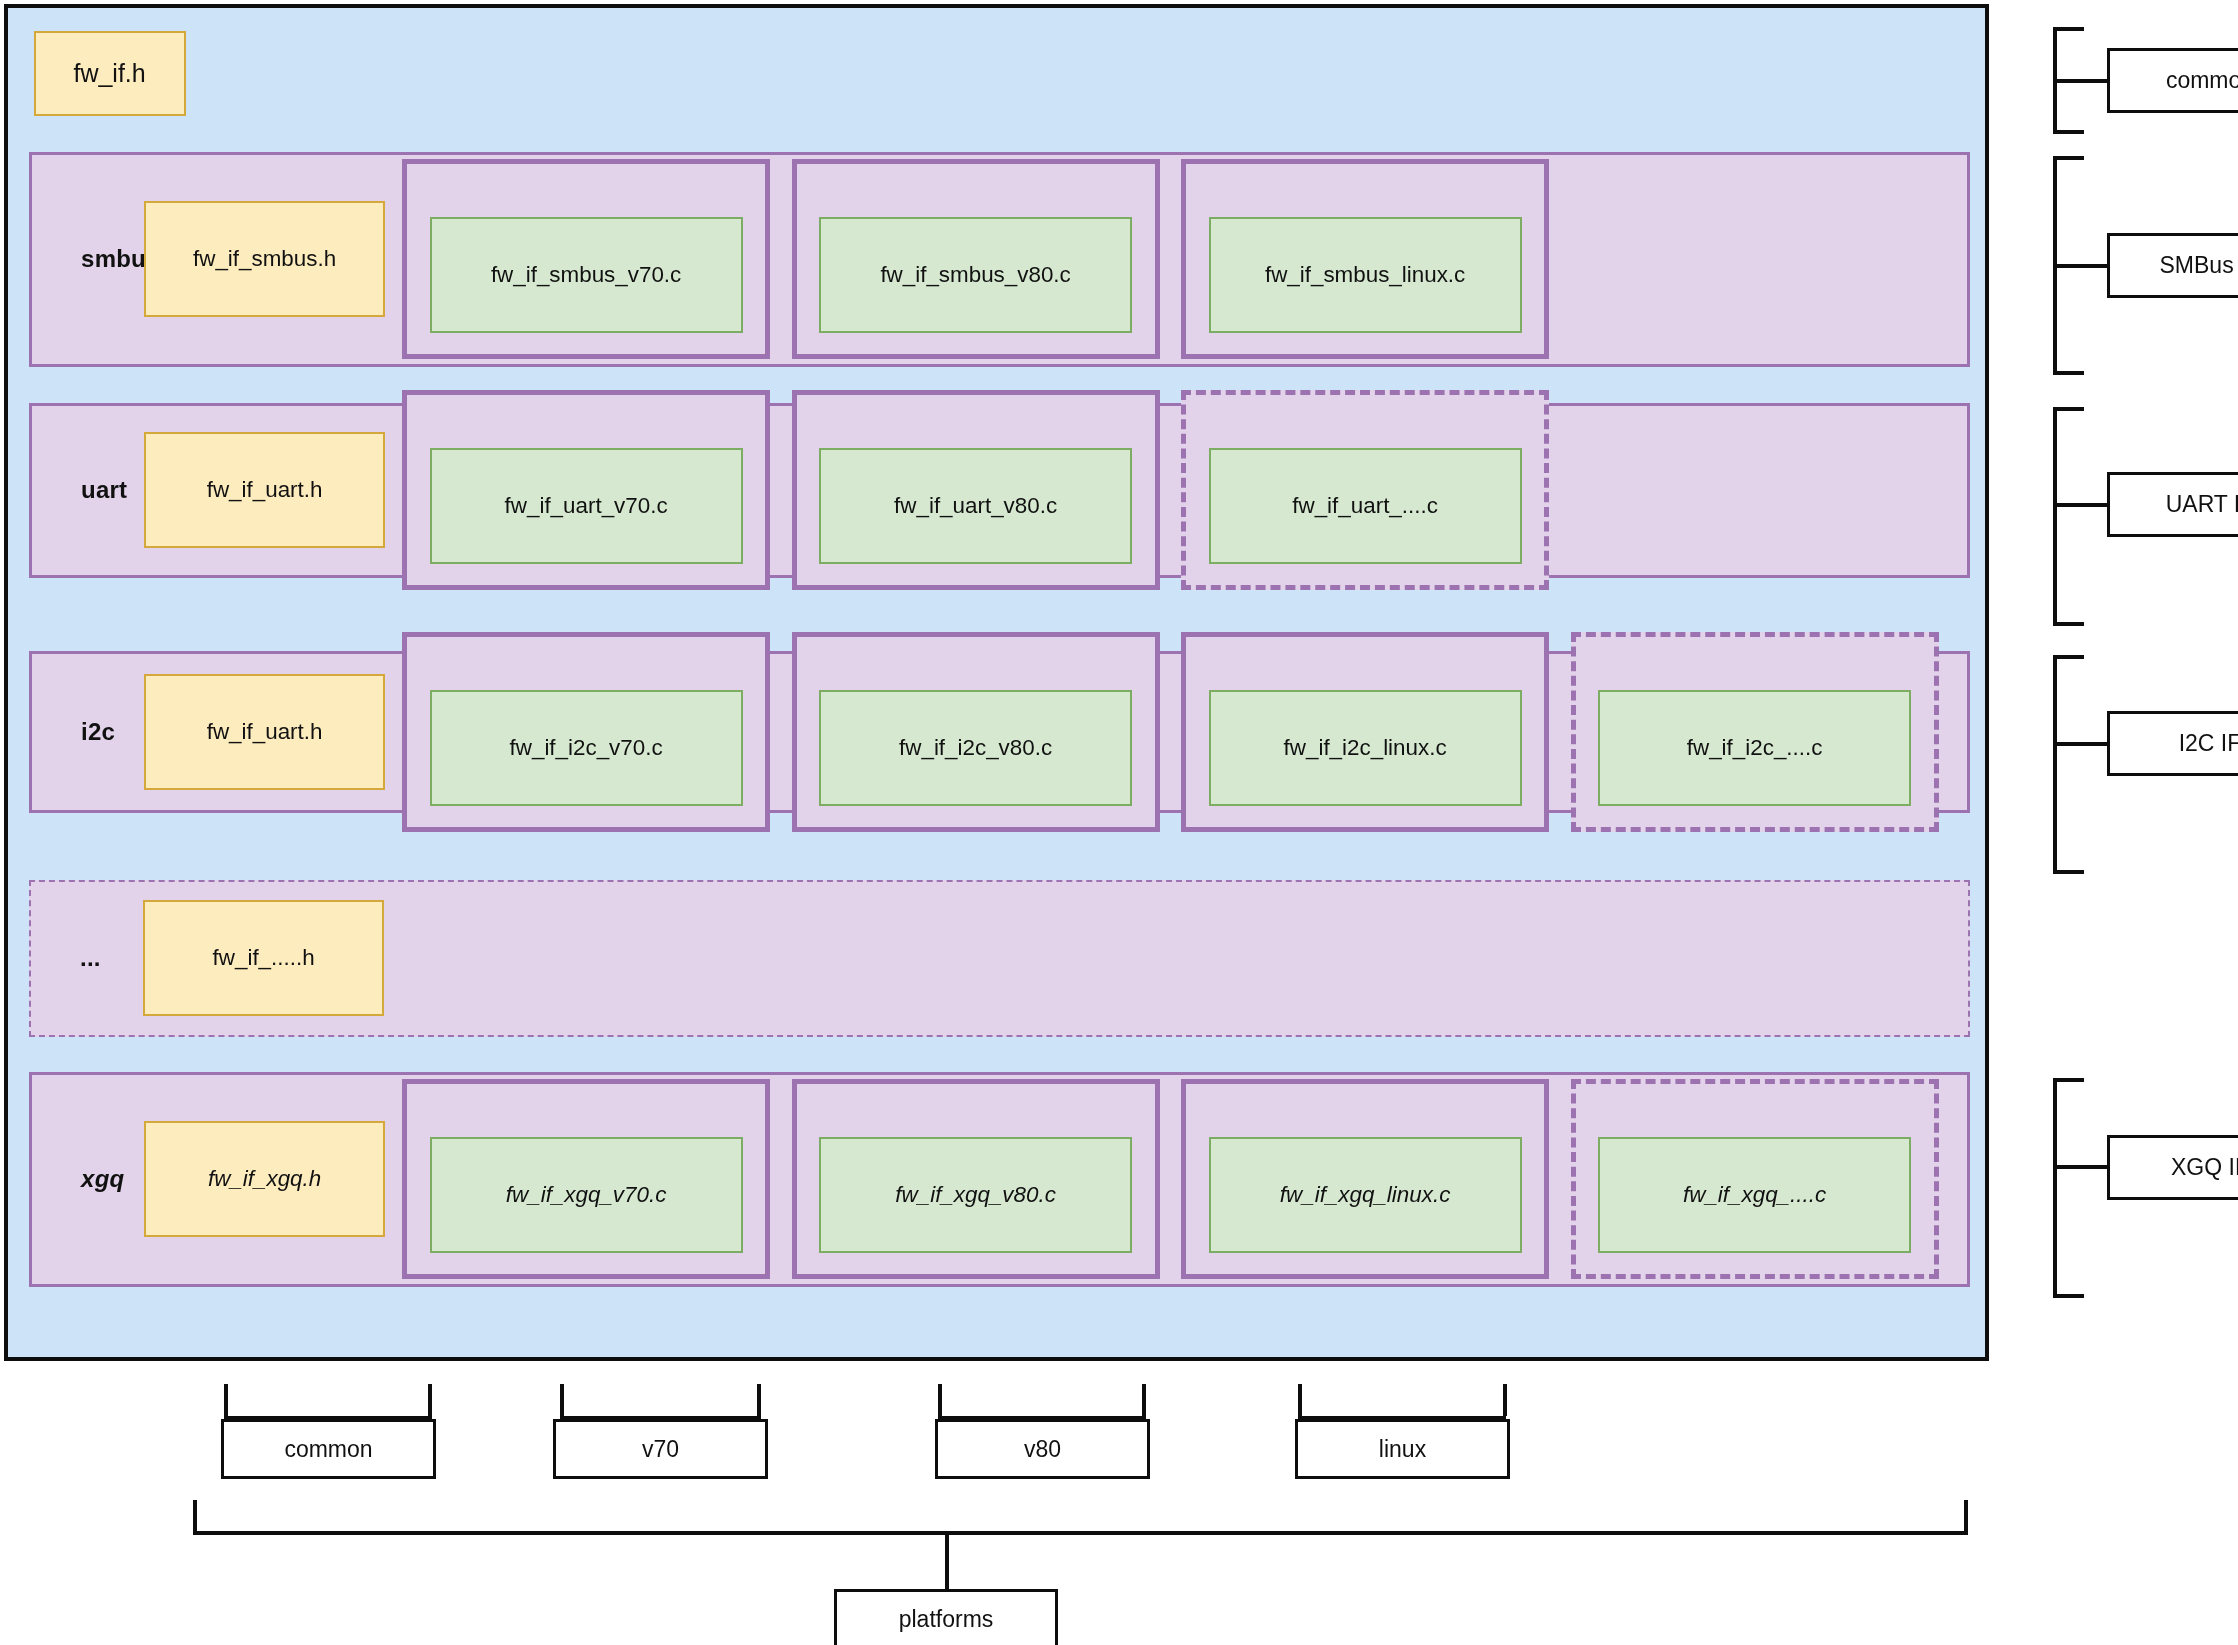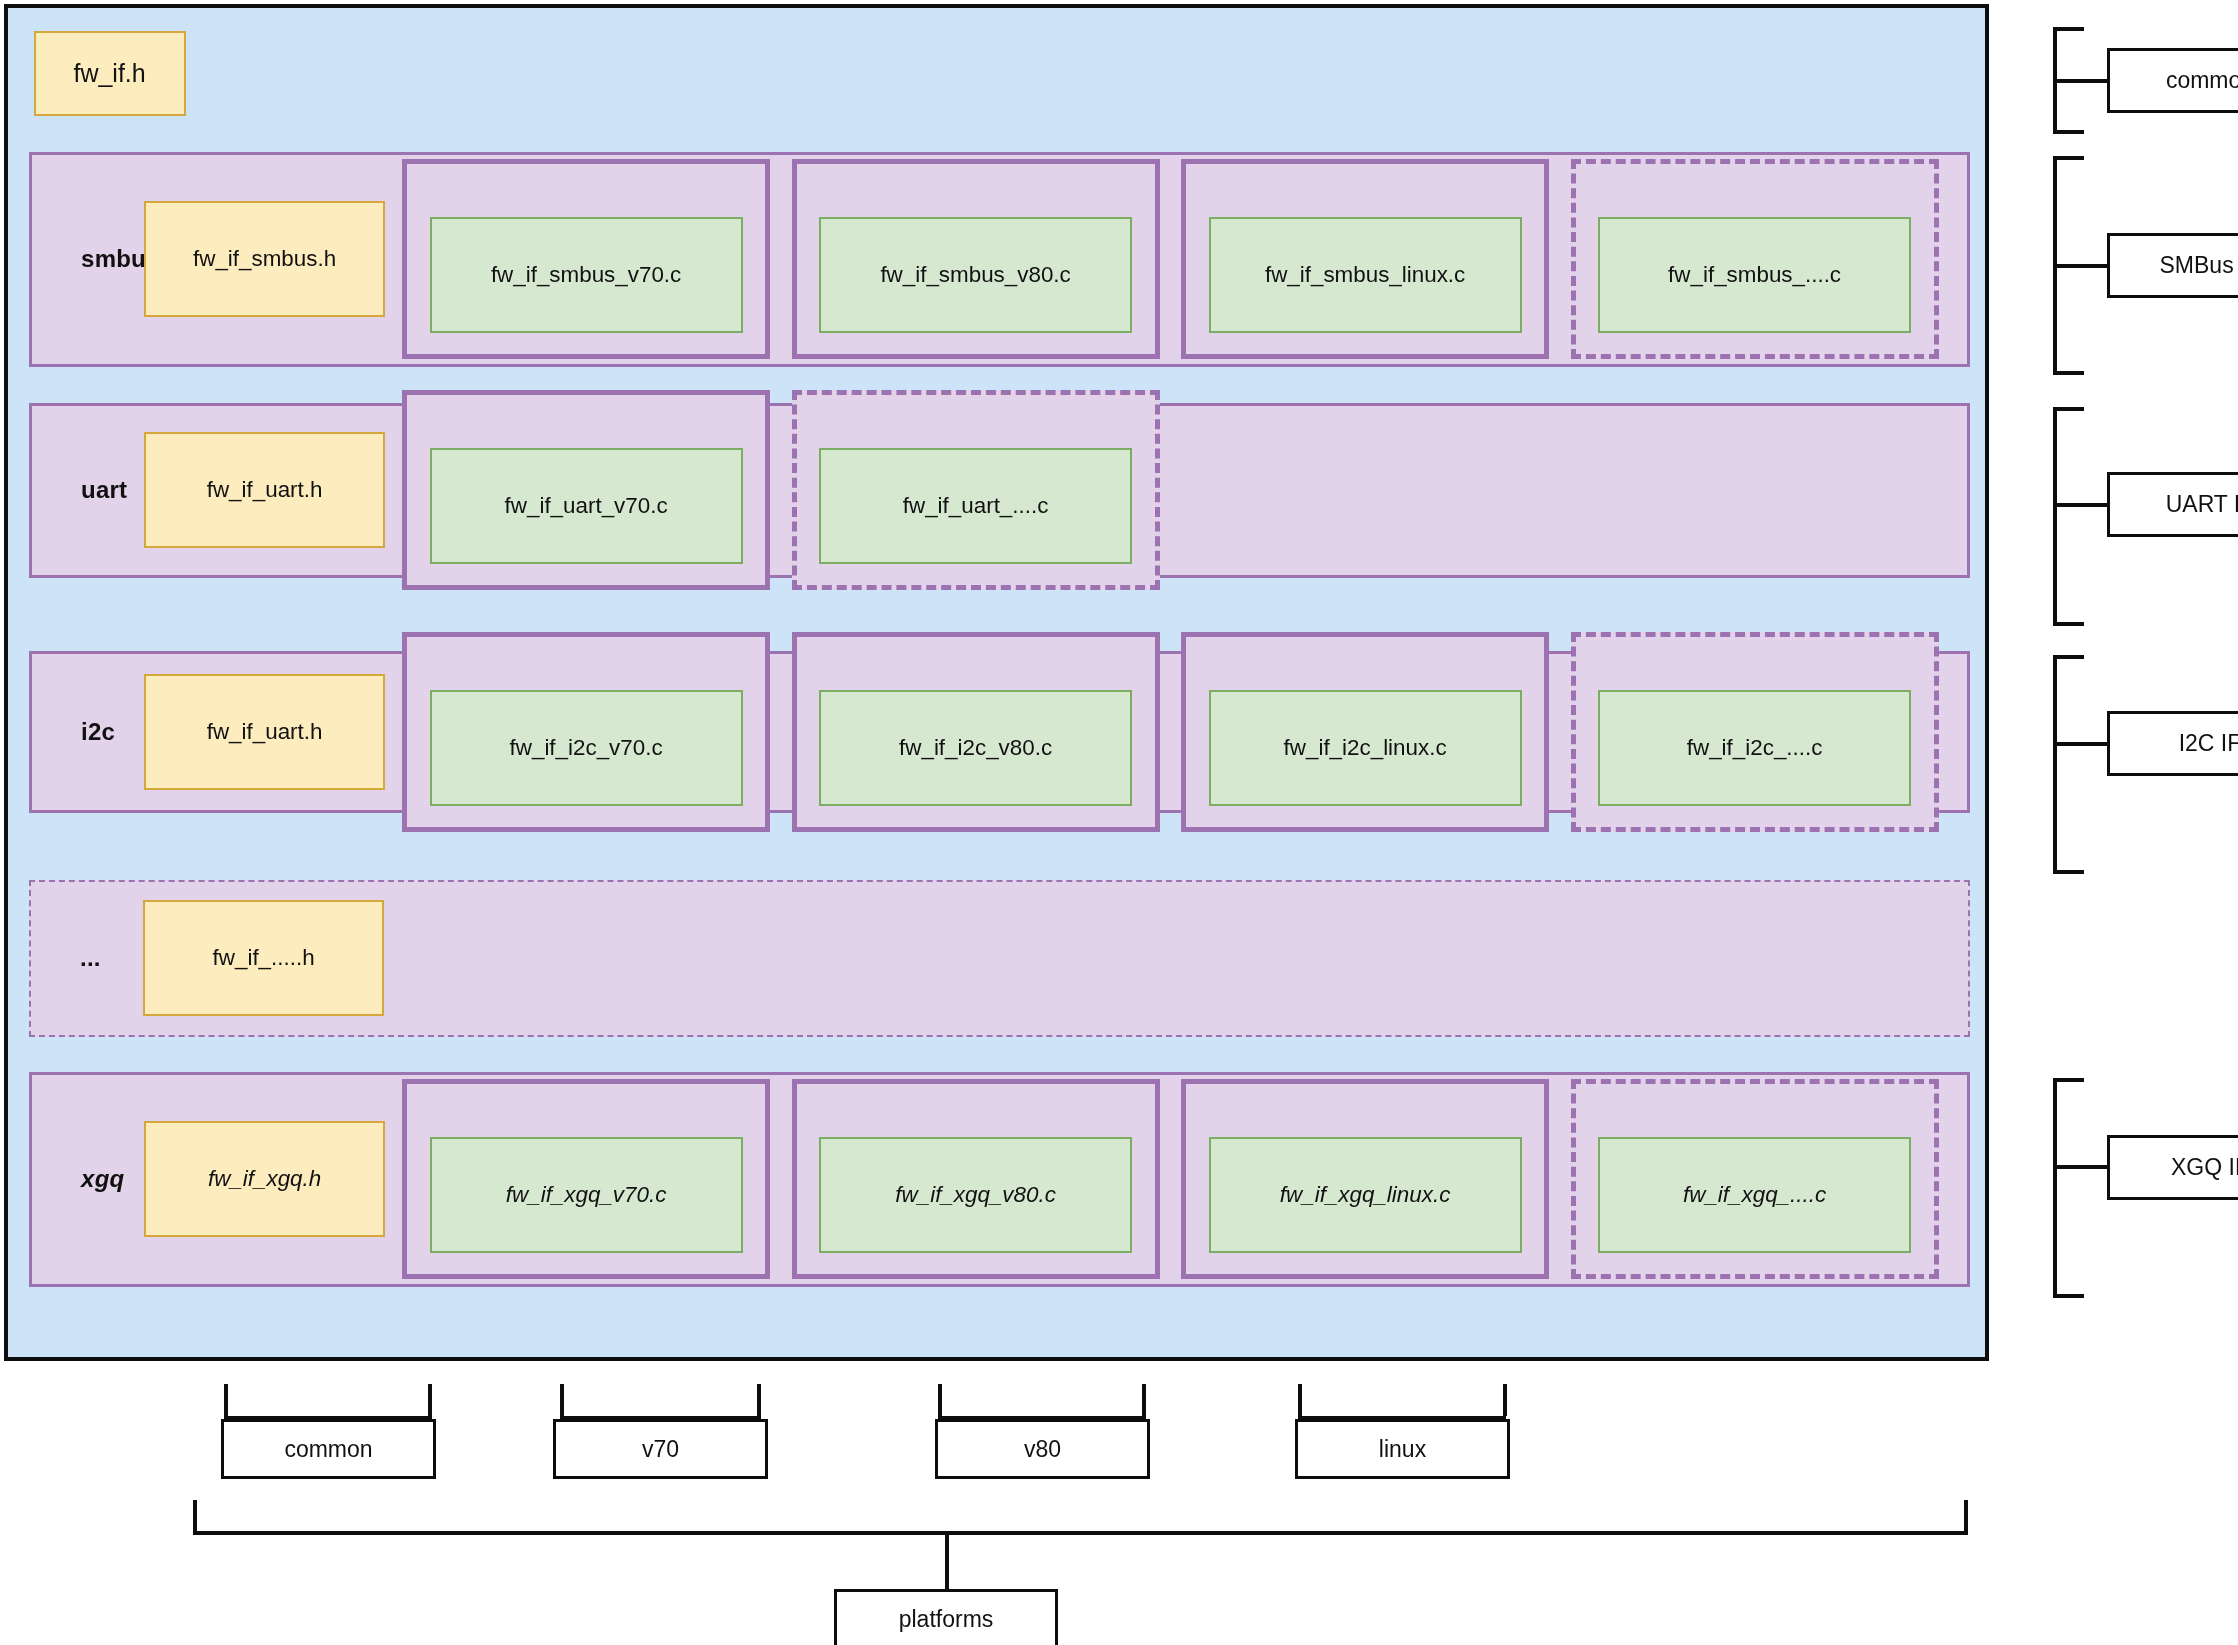--- a/index.html
+++ b/index.html
@@ -86,29 +86,29 @@
         <div class="yellow-box">fw_if_smbus.h</div>
         <div class="impl-wrap">
           <div class="green-box">fw_if_smbus_v70.c</div>
         </div>
         <div class="impl-wrap">
           <div class="green-box">fw_if_smbus_v80.c</div>
         </div>
         <div class="impl-wrap">
           <div class="green-box">fw_if_smbus_linux.c</div>
         </div>
-        <div class="impl-wrap dashed">
-          <div class="green-box">fw_if_smbus_....c</div>
-        </div>
       </div>
       <div class="abs group-row" style="left: 21.5px; top: 395px; width: 1941px; height: 175px;">
         <div class="group-label">uart</div>
         <div class="yellow-box">fw_if_uart.h</div>
         <div class="impl-wrap">
           <div class="green-box">fw_if_uart_v70.c</div>
+        </div>
+        <div class="impl-wrap">
+          <div class="green-box">fw_if_uart_v80.c</div>
         </div>
         <div class="impl-wrap dashed">
           <div class="green-box">fw_if_uart_....c</div>
         </div>
       </div>
       <div class="abs group-row" style="left: 21.5px; top: 643px; width: 1941px; height: 162px;">
         <div class="group-label">i2c</div>
         <div class="yellow-box">fw_if_uart.h</div>
         <div class="impl-wrap">
           <div class="green-box">fw_if_i2c_v70.c</div>

